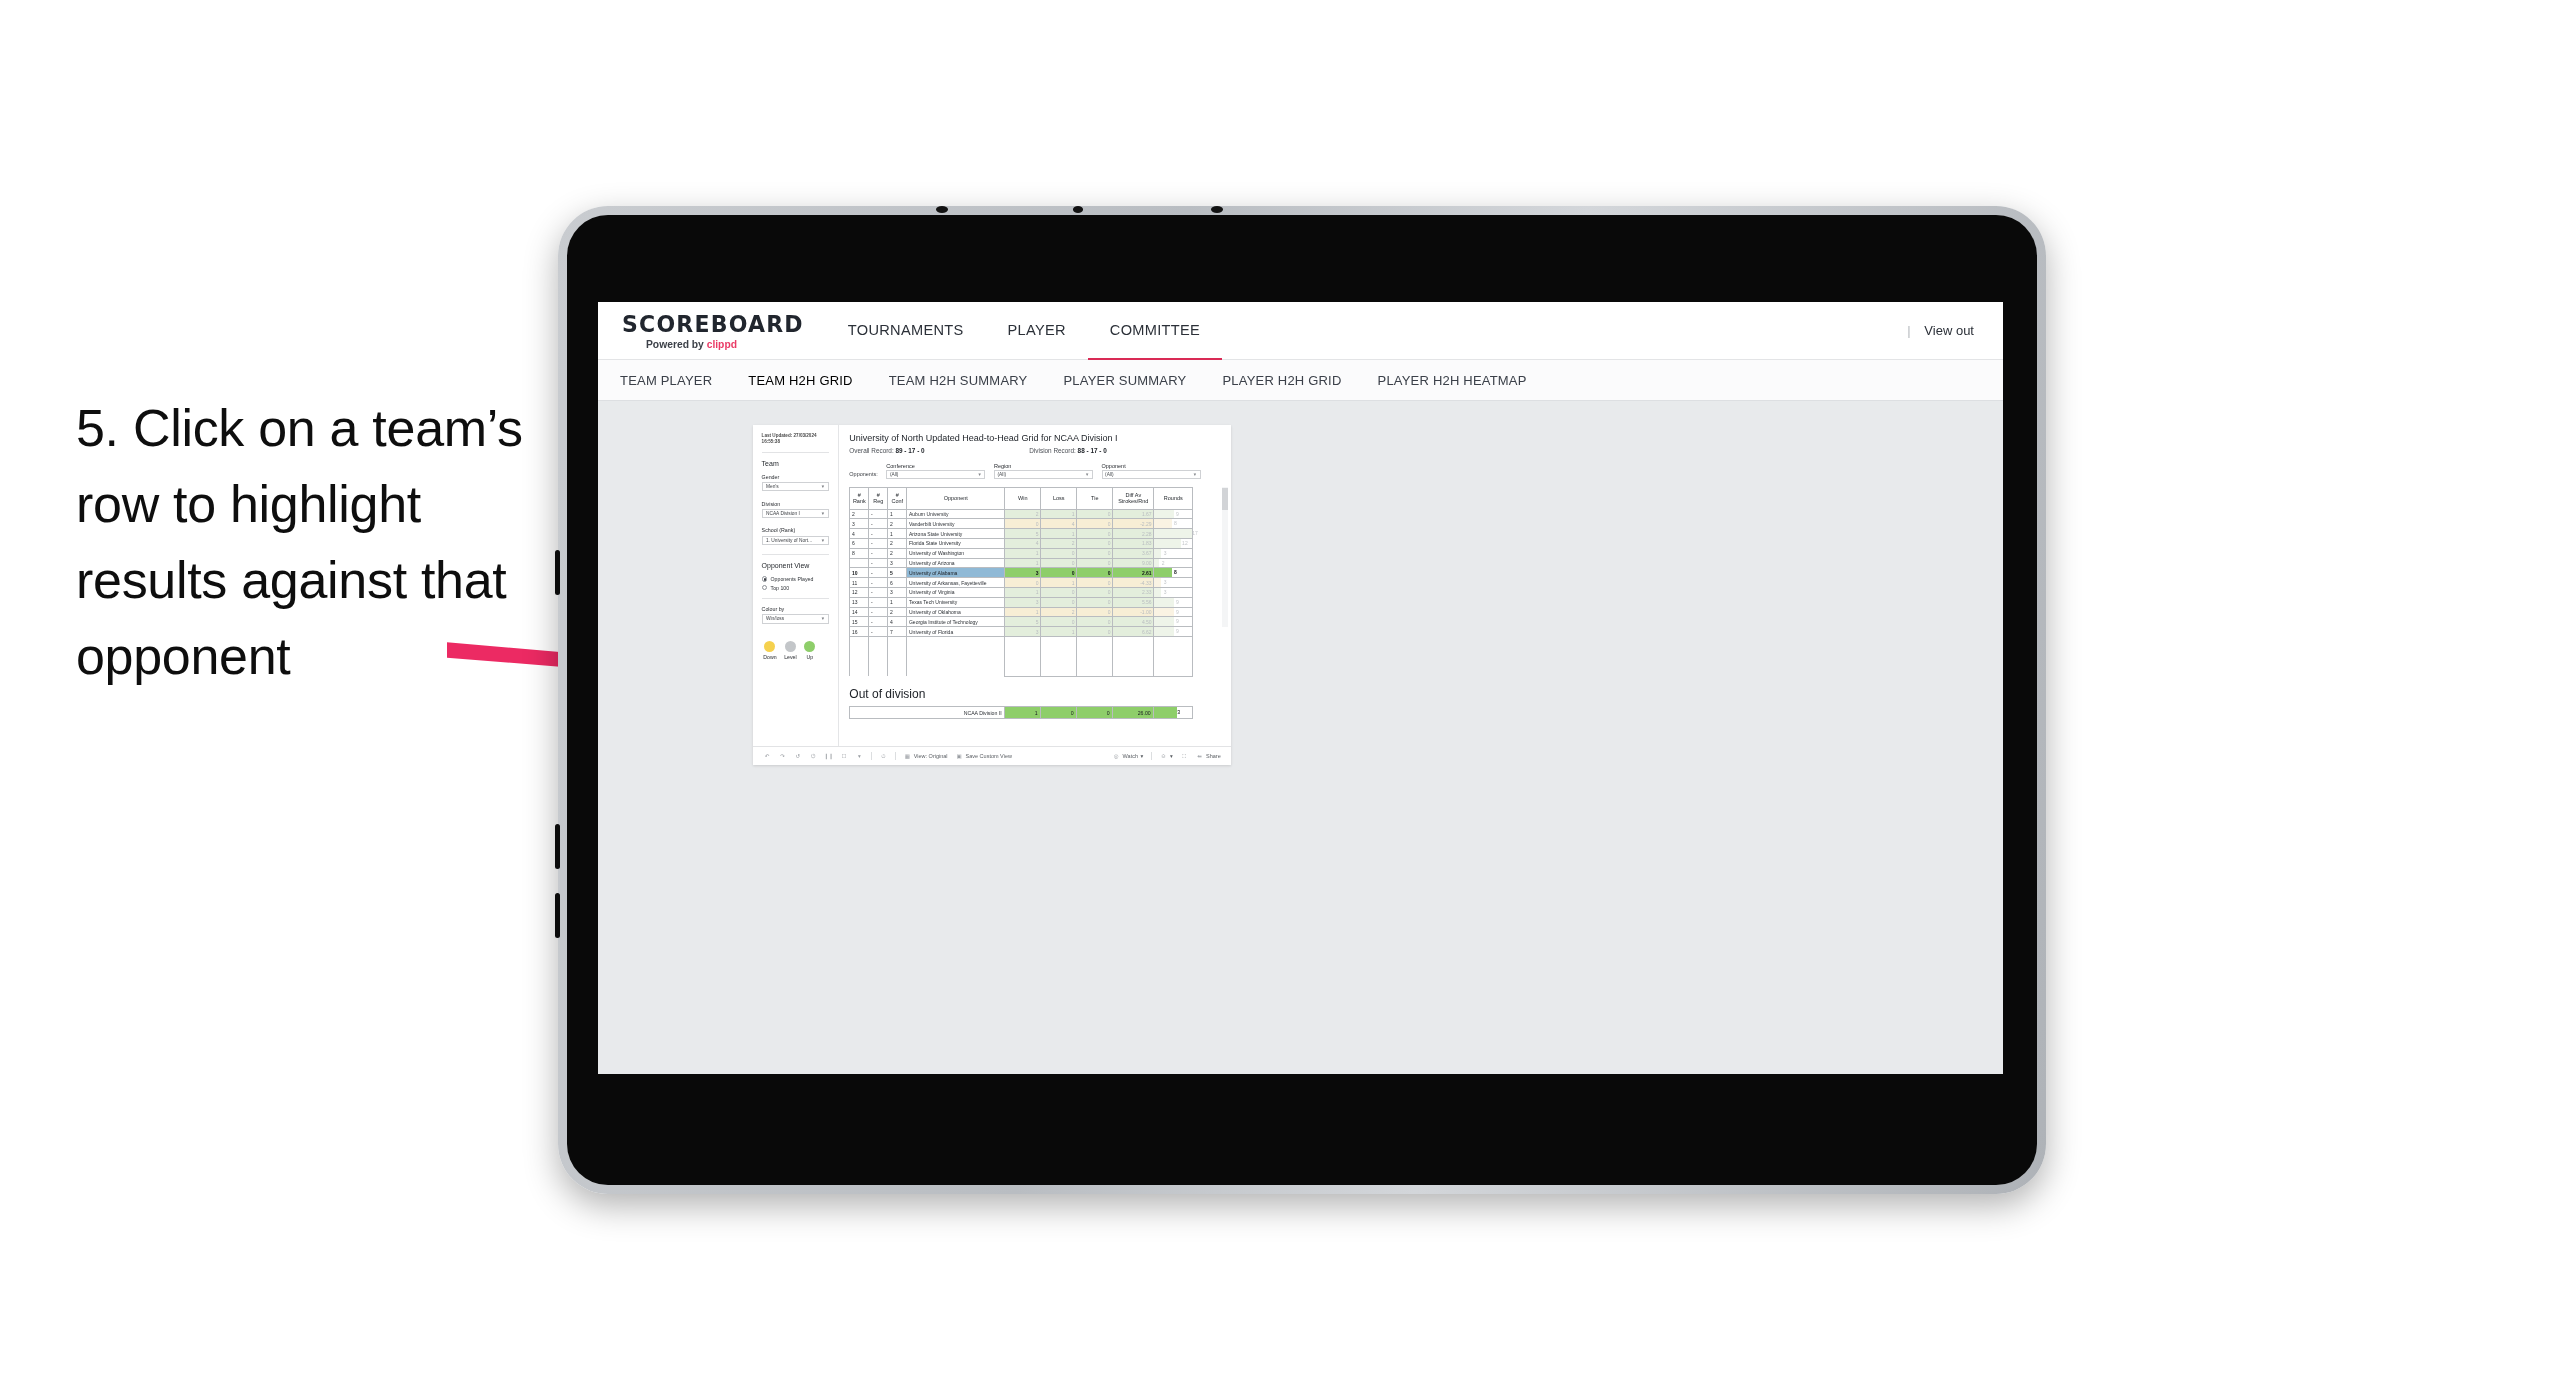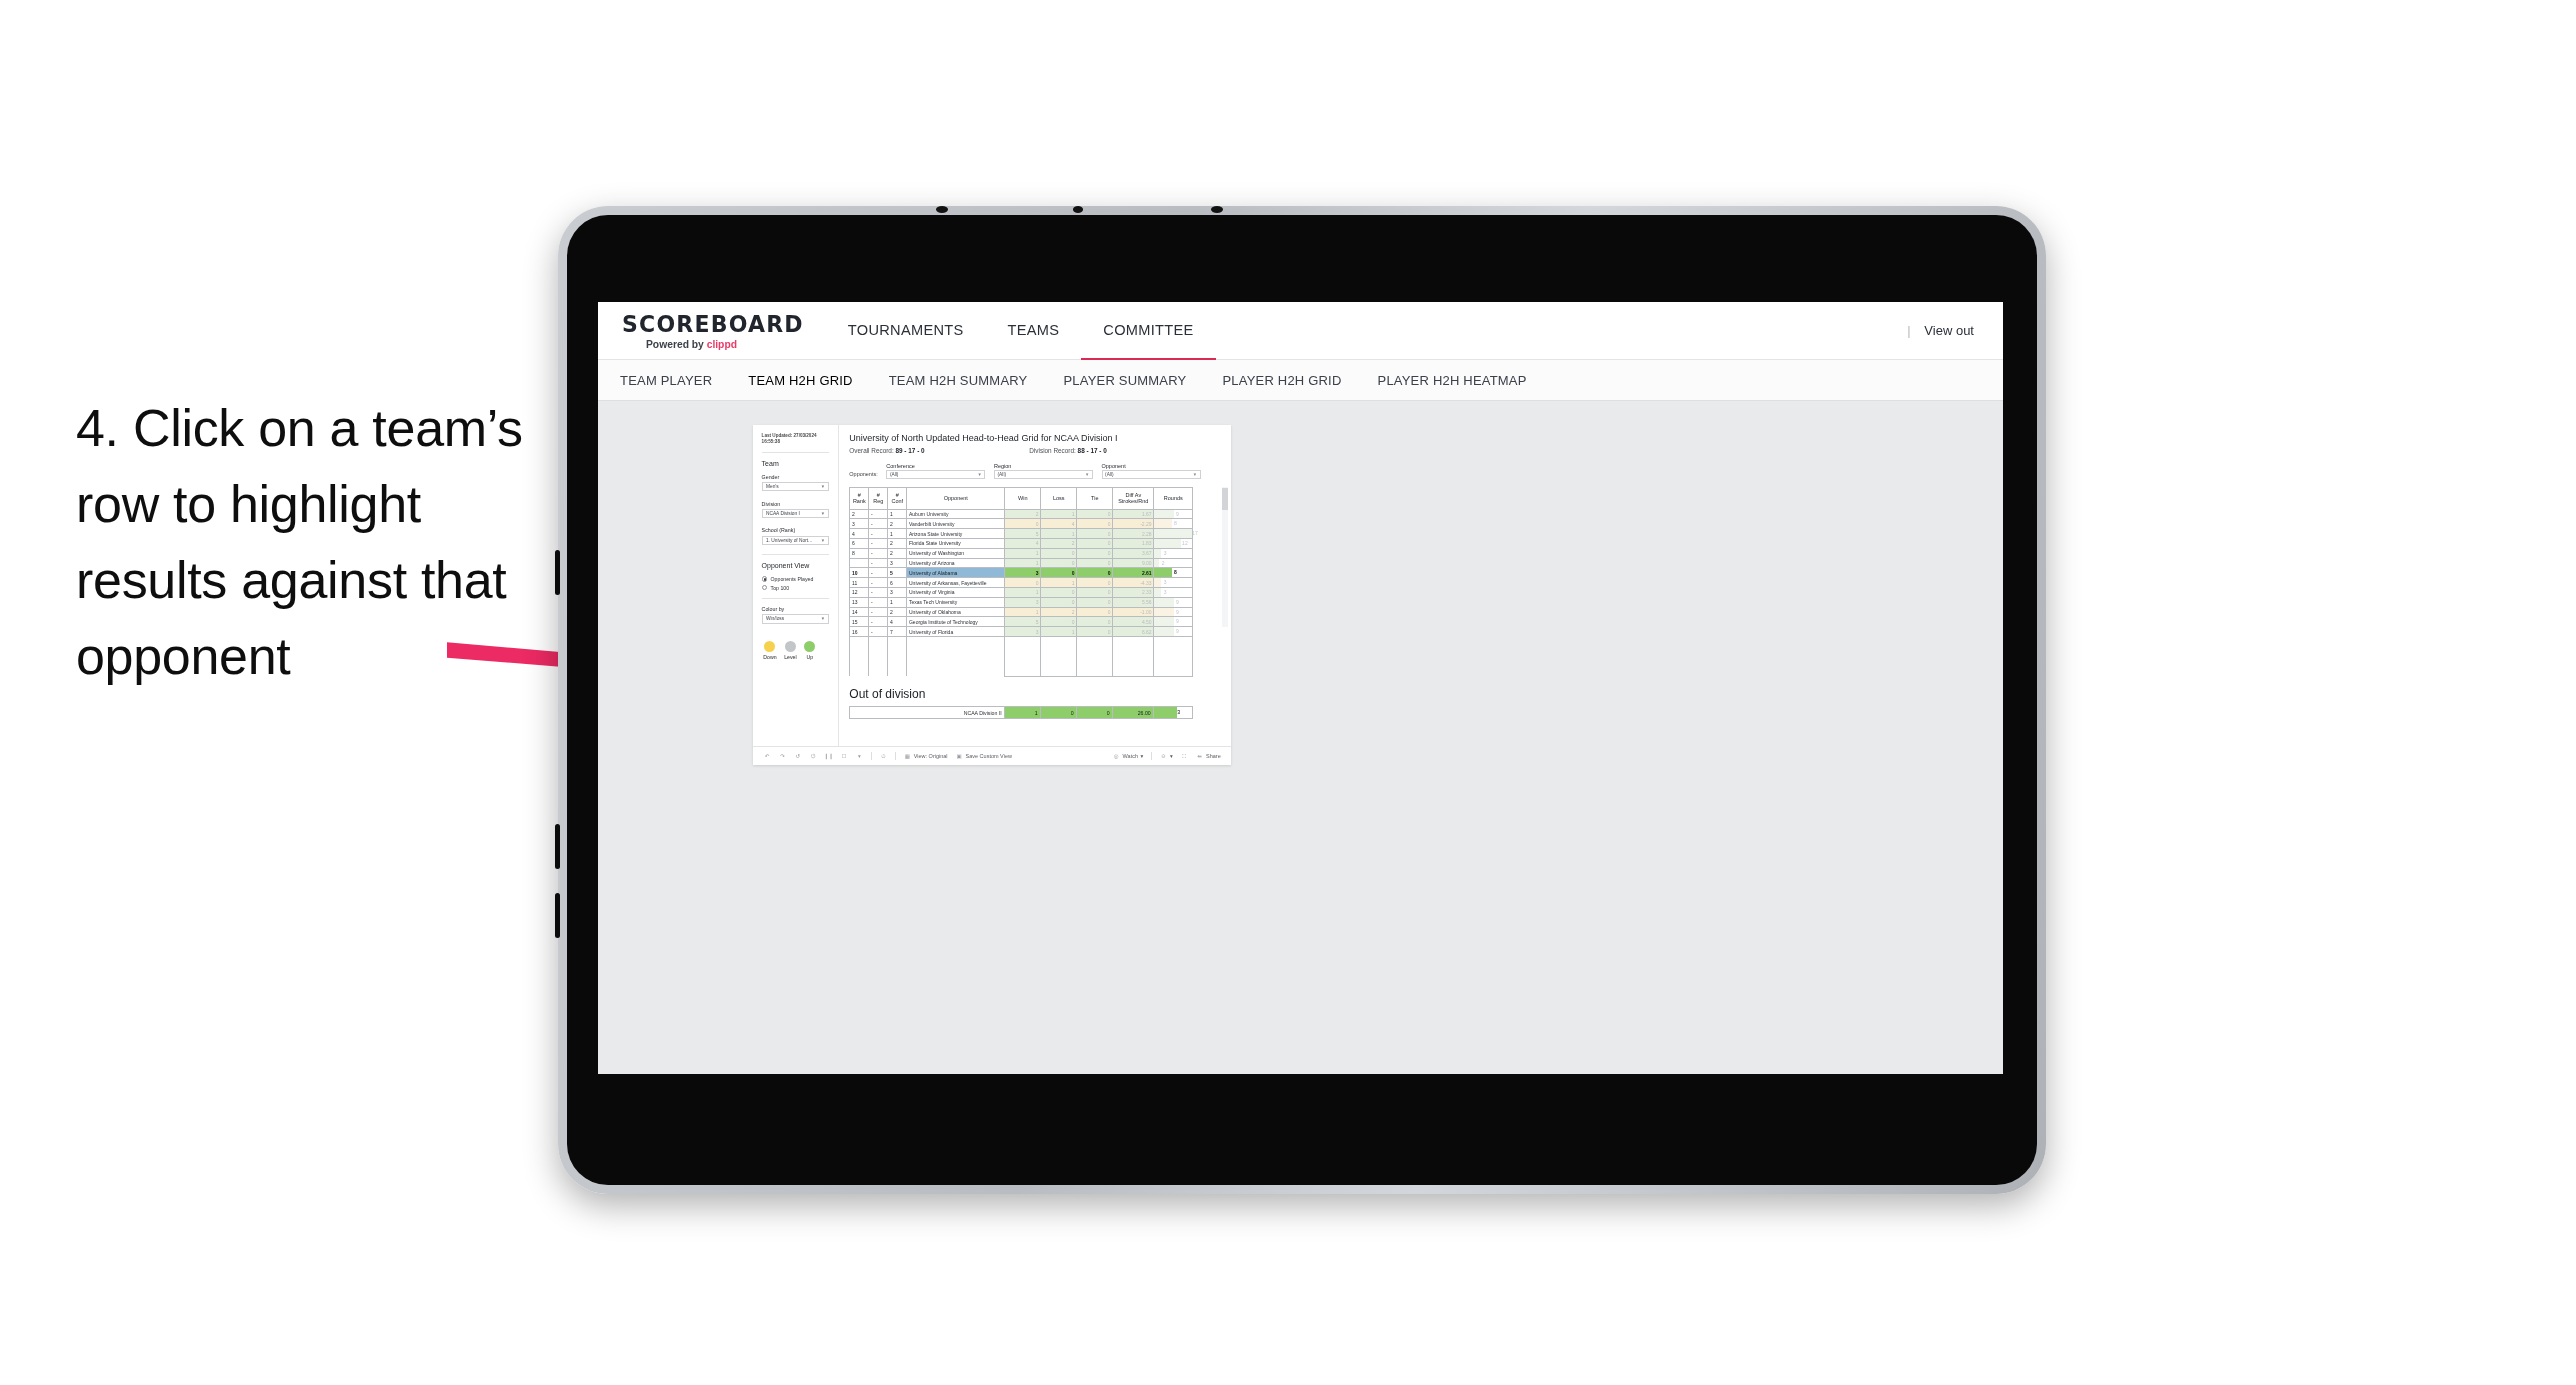--- a/index.html
+++ b/index.html
@@ -193,21 +193,21 @@
   .tbicon { width: 7.7px; height: 7.7px; display: inline-flex; align-items: center; justify-content: center; color: #9a9ea3; }
   .tbsep { width: 0.9px; height: 8.6px; background: #dcdee0; }
   .tbtext { display: flex; align-items: center; gap: 2.6px; color: #5c6065; }
   .tbspacer { flex: 1; }
 </style>
 </head>
 <body>
 
 <div id="stage">
 
-  <div id="instruction">4. Click on a team’s row to highlight results against that opponent</div>
+  <div id="instruction">5. Click on a team’s row to highlight results against that opponent</div>
 
   <svg id="arrow" viewBox="0 0 740 130">
     <polygon points="0,28 690,88 690,66 738,95 690,124 690,102 0,46" fill="#ec2a63"></polygon>
   </svg>
 
   <div id="device">
     <div class="sidebtn left" style="top:344px;height:45px;"></div>
     <div class="sidebtn left" style="top:618px;height:45px;"></div>
     <div class="sidebtn left" style="top:687px;height:45px;"></div>
     <div class="topcam" style="left:378px;width:12px;height:6.9px;"></div>
@@ -217,21 +217,21 @@
     <div id="bezel"></div>
 
     <div id="screen">
 
       <div id="topnav">
         <div id="brand">
           <div class="wordmark">SCOREBOARD</div>
           <div class="poweredby"><span>Powered by </span><em>clippd</em></div>
         </div>
         <div class="topnav-item">TOURNAMENTS</div>
-        <div class="topnav-item">TEAMS</div>
+        <div class="topnav-item">PLAYER</div>
         <div class="topnav-item active">COMMITTEE</div>
         <div id="signout">
           <span class="divider">|</span>
           <span>View out</span>
         </div>
       </div>
 
       <div id="subnav">
         <div class="subnav-item">TEAM PLAYER</div>
         <div class="subnav-item active">TEAM H2H GRID</div>

